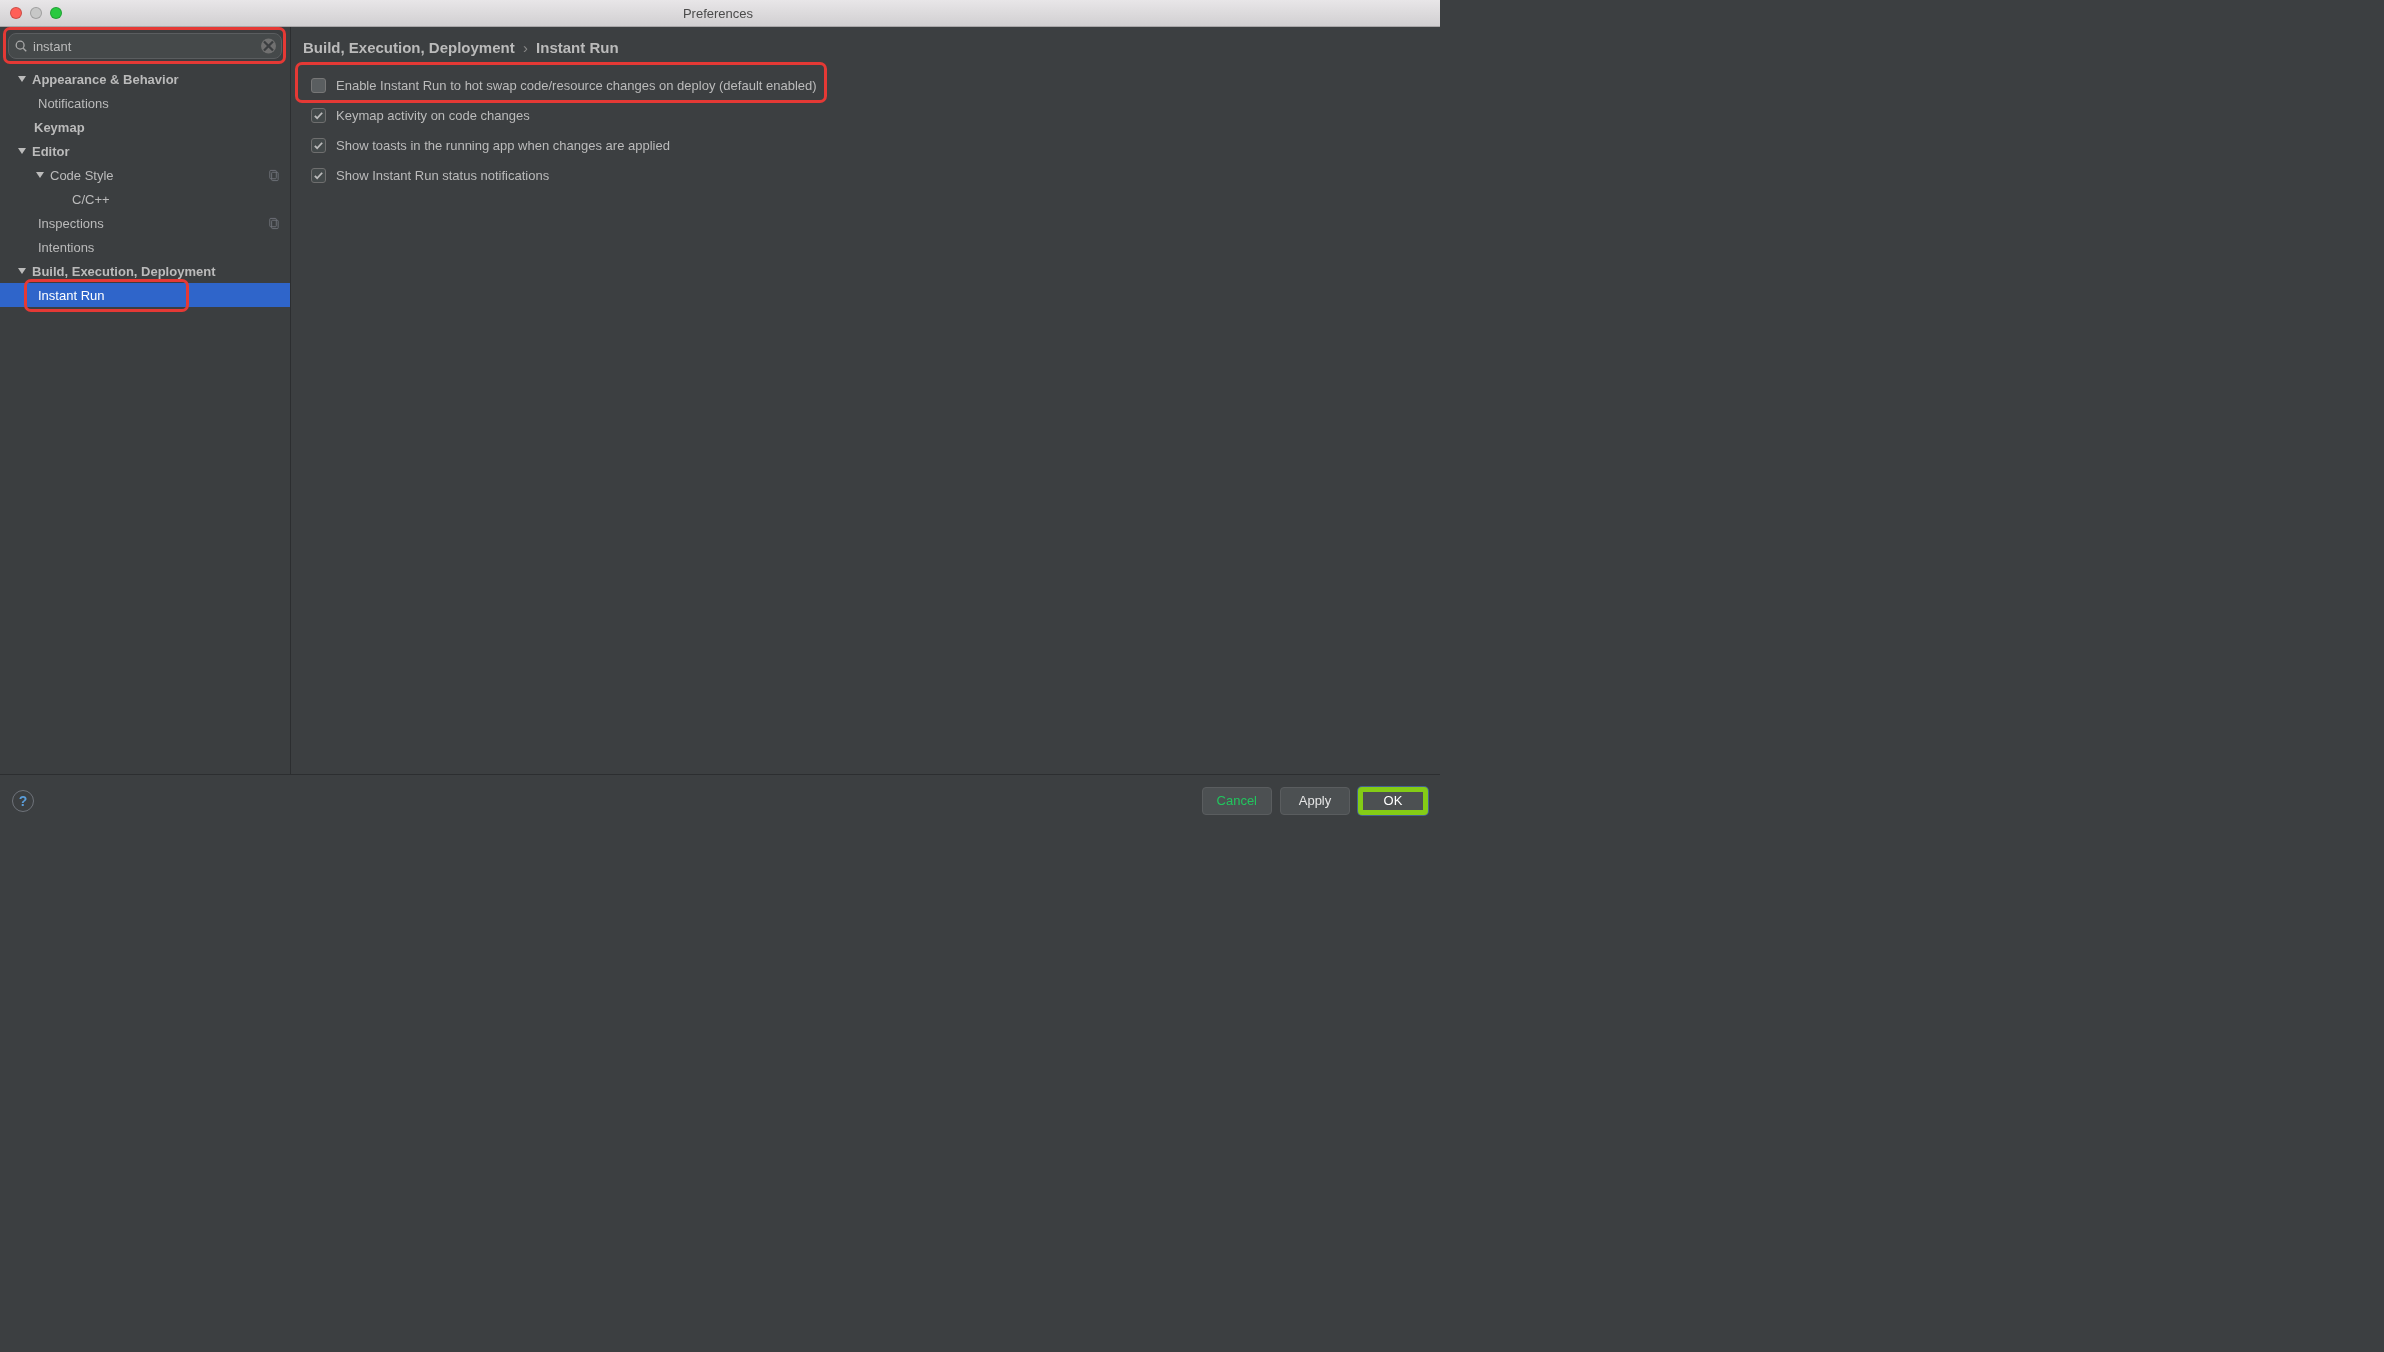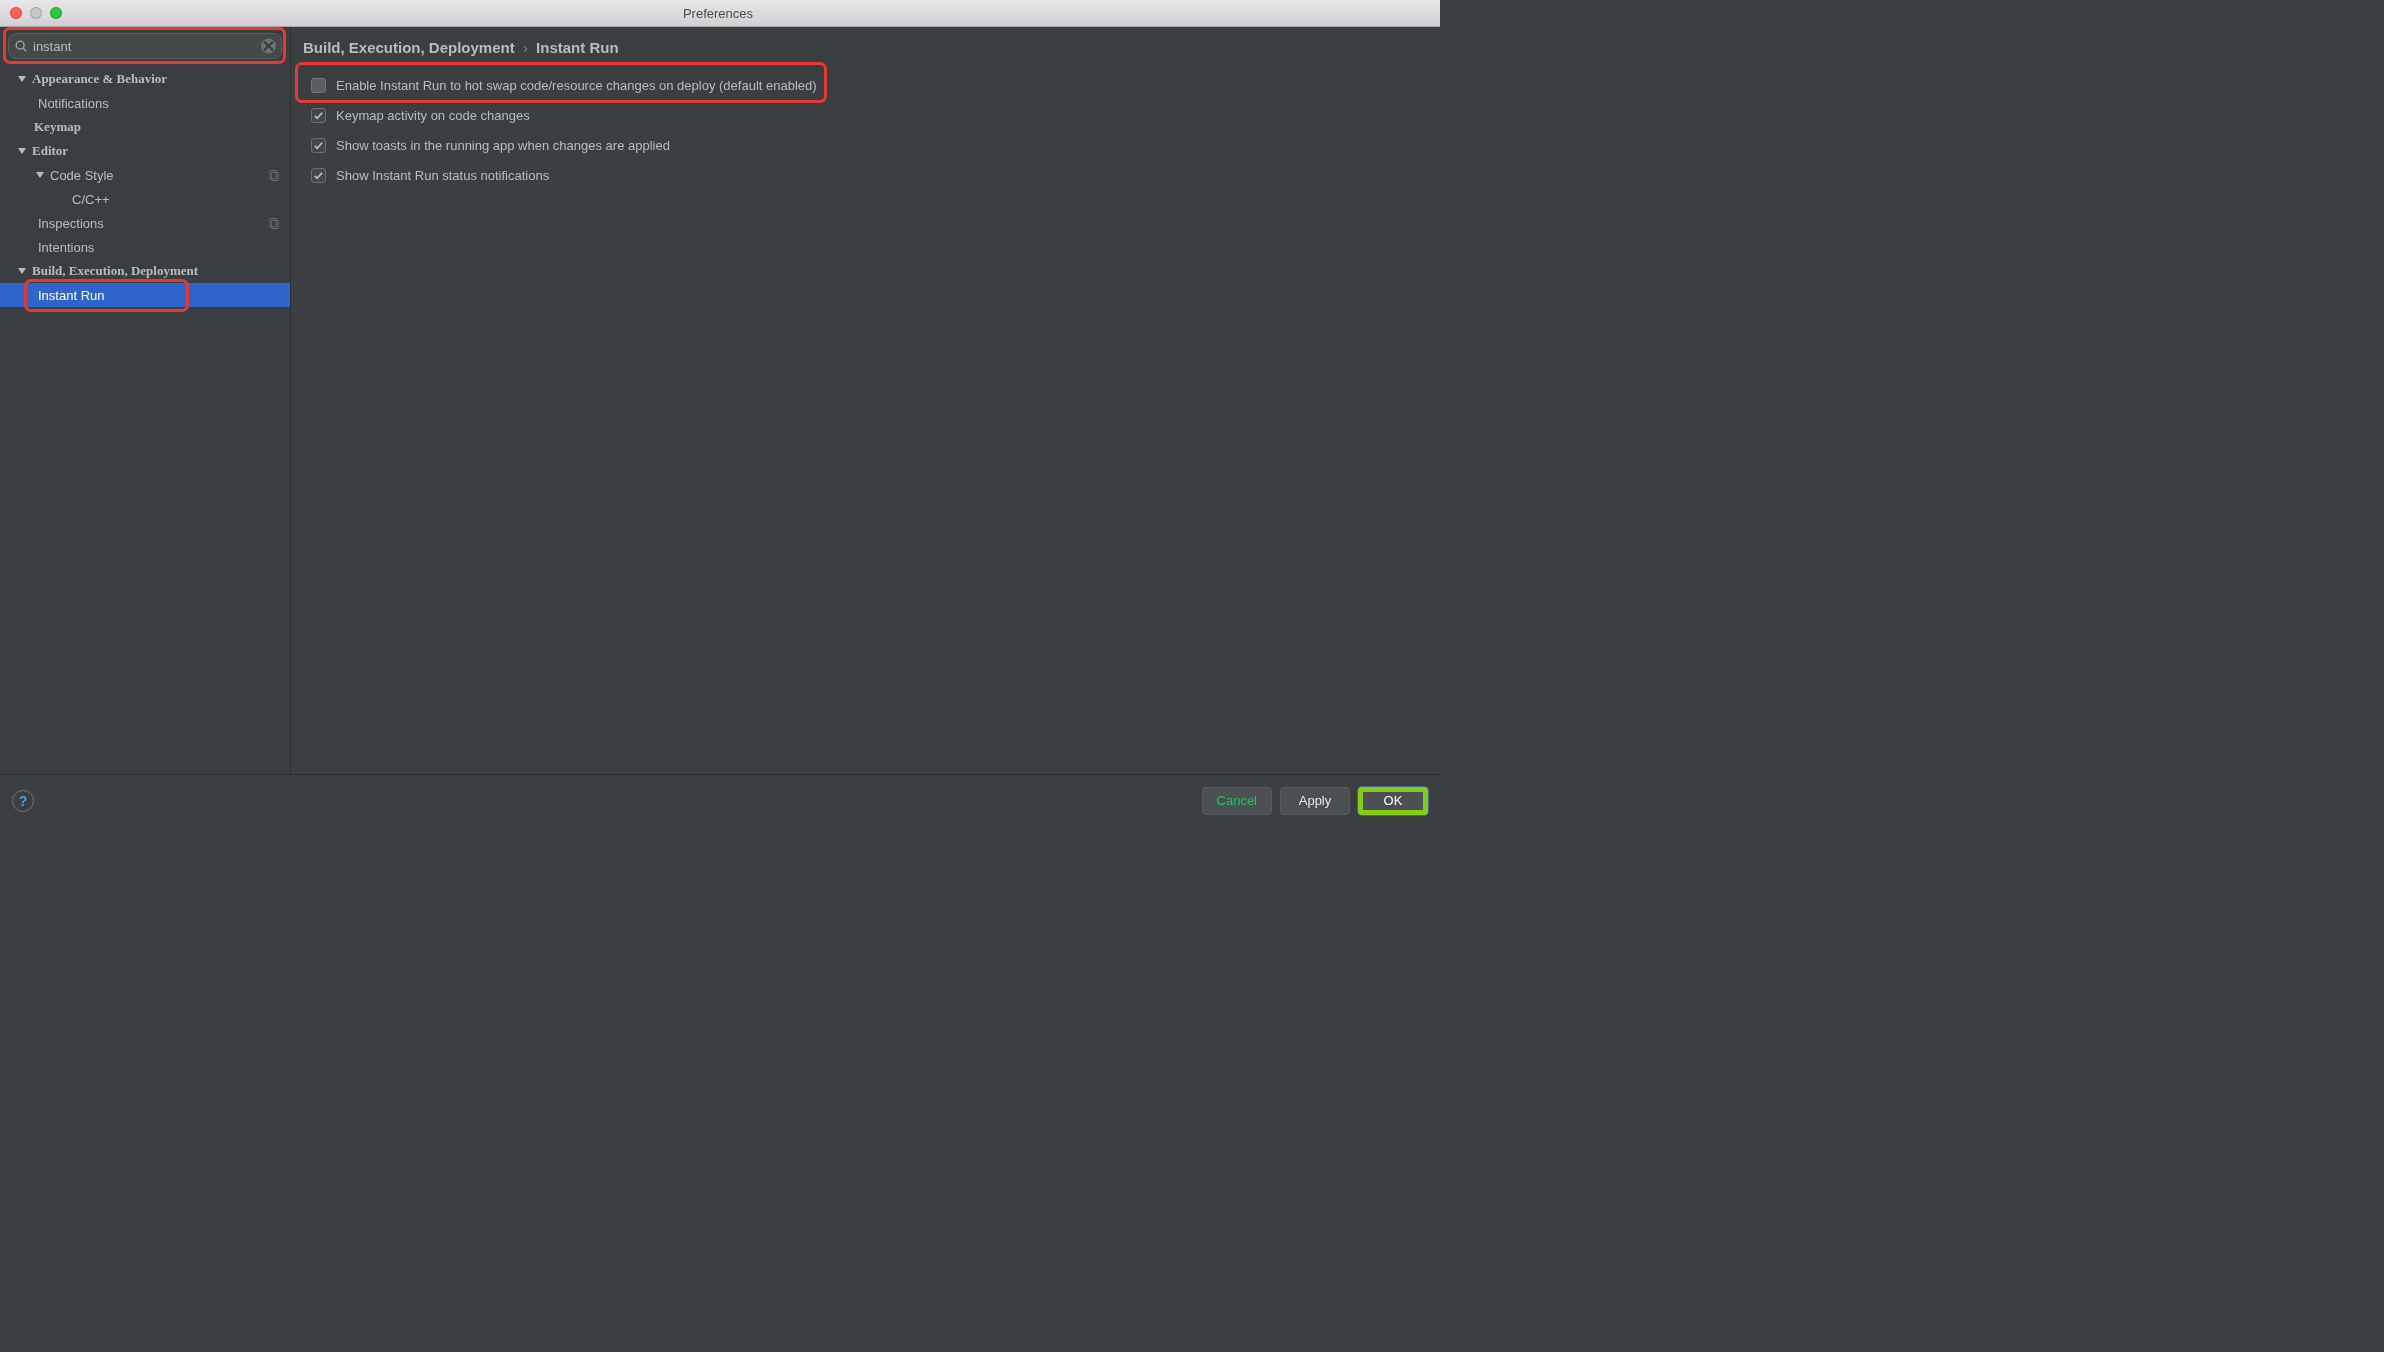--- a/index.html
+++ b/index.html
@@ -116,21 +116,21 @@
     position: relative;
   }
   .tree-row .arrow {
     width: 0; height: 0;
     border-left: 4px solid transparent;
     border-right: 4px solid transparent;
     border-top: 6px solid #bbbbbb;
     margin-right: 6px;
     flex-shrink: 0;
   }
-  .tree-row.bold .label { font-weight: 600; font-family: Liberation Serif, serif; }
+  .tree-row.bold .label { font-weight: 600; }
   .tree-row.indent-1 { padding-left: 38px; }
   .tree-row.indent-1.with-arrow { padding-left: 36px; }
   .tree-row.indent-2 { padding-left: 72px; }
   .tree-row.selected {
     background: #2f65ca;
     color: #ffffff;
   }
   .tree-row .label { flex: 1; white-space: nowrap; }
   .tree-row .copy-icon {
     width: 13px; height: 13px;

